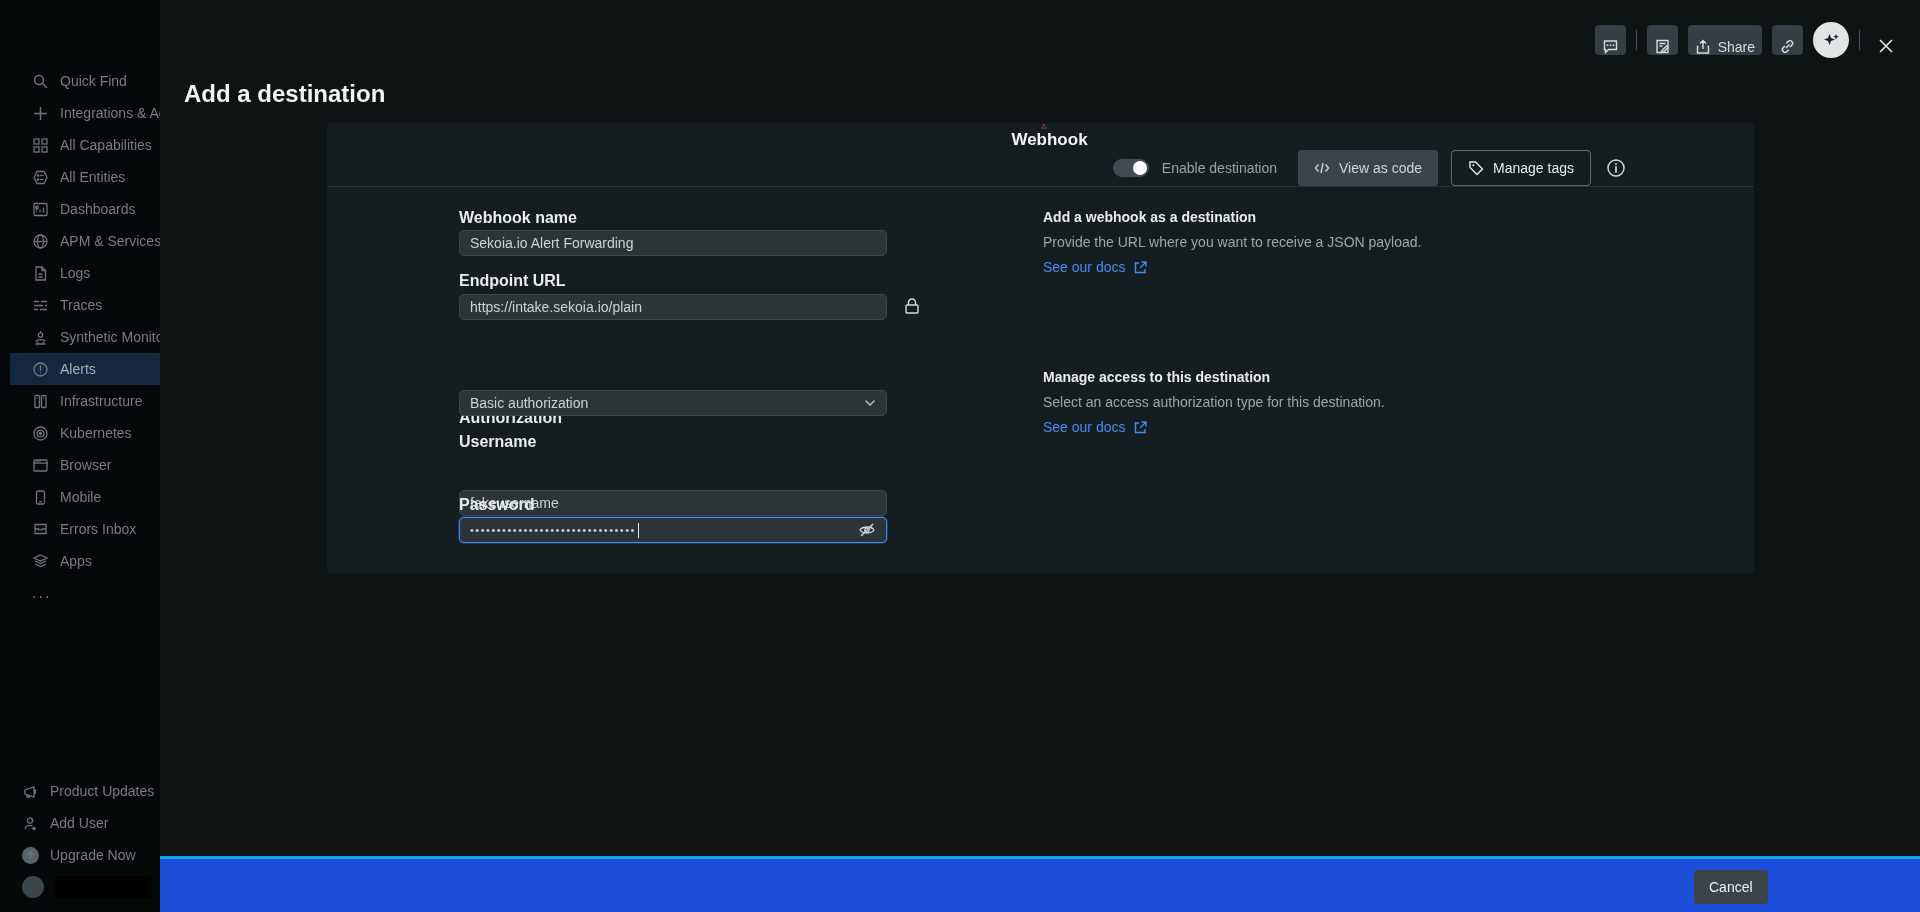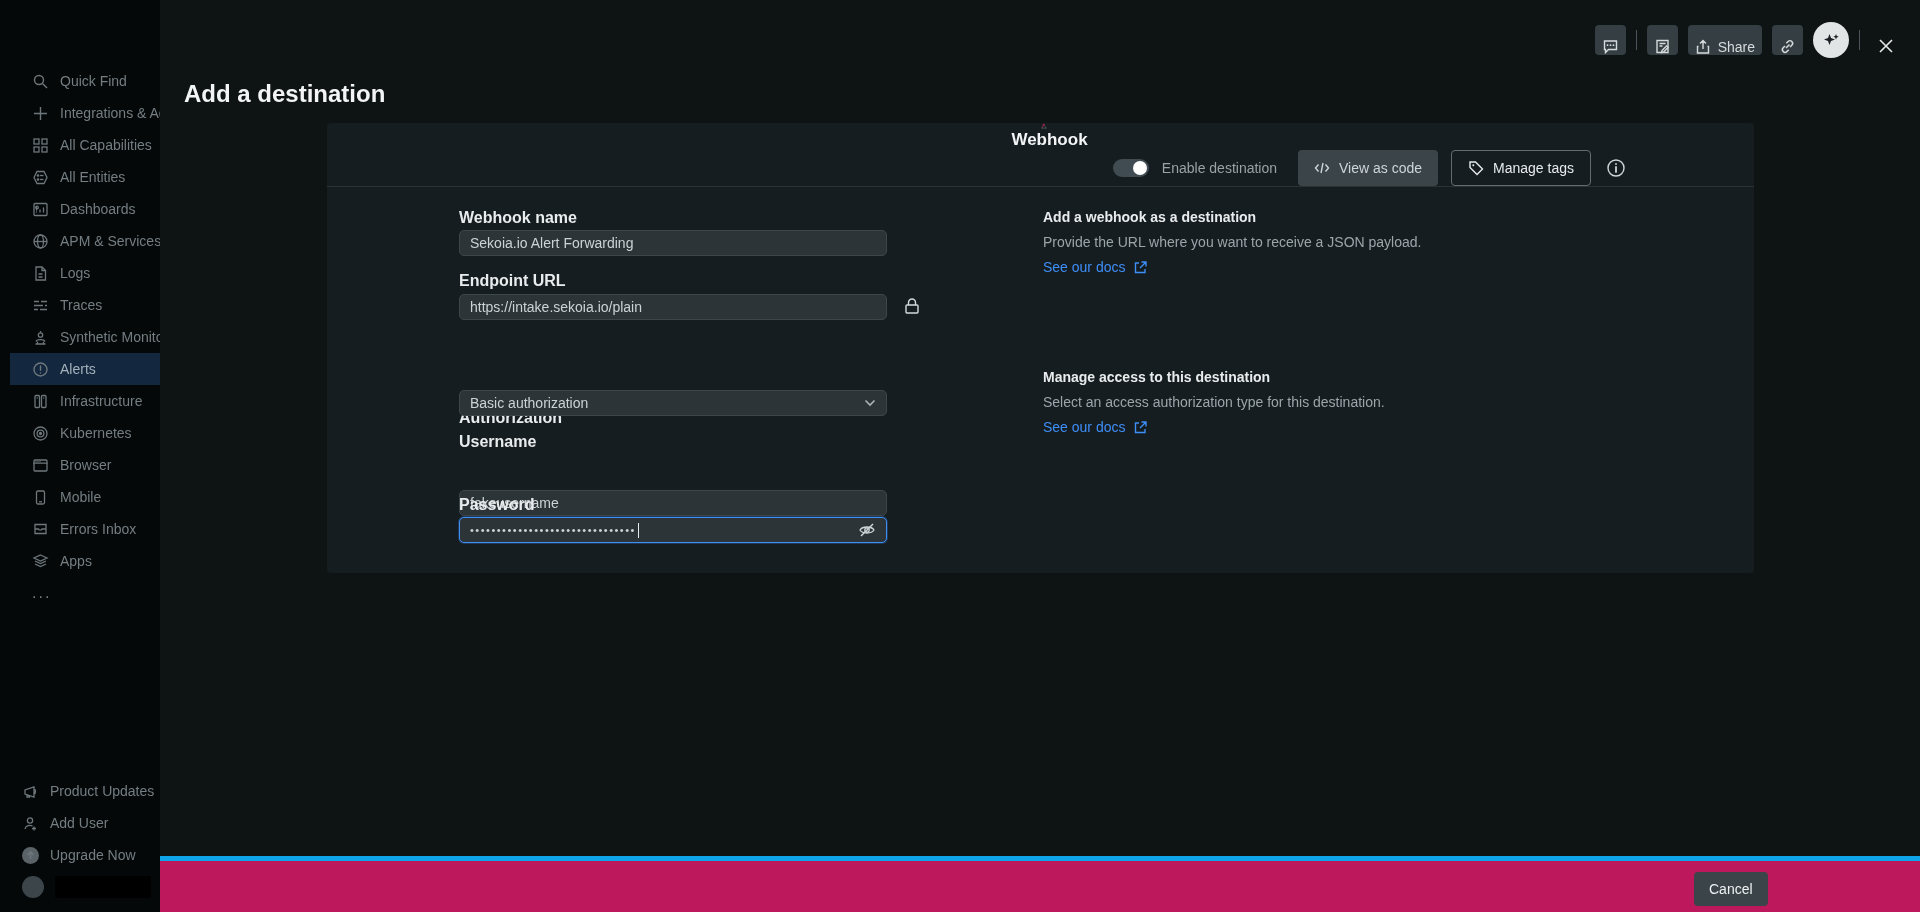--- a/index.html
+++ b/index.html
@@ -53,21 +53,21 @@
   .pw-eye { margin-left:auto; color:#cfd6d9; cursor:pointer; display:flex; letter-spacing:0; }
   .lock-wrap { position:absolute; color:#d4dadd; }
 
   
   .help-col { position:absolute; left:716px; top:64px; width:470px; }
   .h-title { position:absolute; color:#e9eced; font-size:14px; font-weight:700; }
   .h-body { position:absolute; color:#9ba6ab; font-size:14px; }
   .h-link { position:absolute; color:#3e8ef7; font-size:14px; display:flex; align-items:center; gap:7px; cursor:pointer; text-decoration:none; }
 
   
-  .bottom-bar { position:absolute; left:160px; right:0; bottom:0; height:56px; background:#be185d; border-top:5px solid #0ea5e9; }
+  .bottom-bar { position:absolute; left:160px; right:0; bottom:0; height:56px; background:#1d4ed8; border-top:3px solid #0ea5e9; }
   .btn-cancel { position:absolute; left:1534px; top:11px; height:34px; padding:0 15px; background:#3a4449; color:#eef1f2; font-size:14px; border:none; border-radius:4px; cursor:pointer; }
   .save-highlight { position:absolute; left:1612px; top:1px; width:136px; height:54px; border:4px solid #ea2a0c; display:flex; align-items:center; justify-content:center; }
   .btn-save { height:34px; width:122px; background:#1c6fd8; color:#fff; font-size:14px; border:none; border-radius:4px; cursor:pointer; }
 
   svg { display:block; }
 </style>
 </head>
 <body>
 
 <div class="sidebar">

